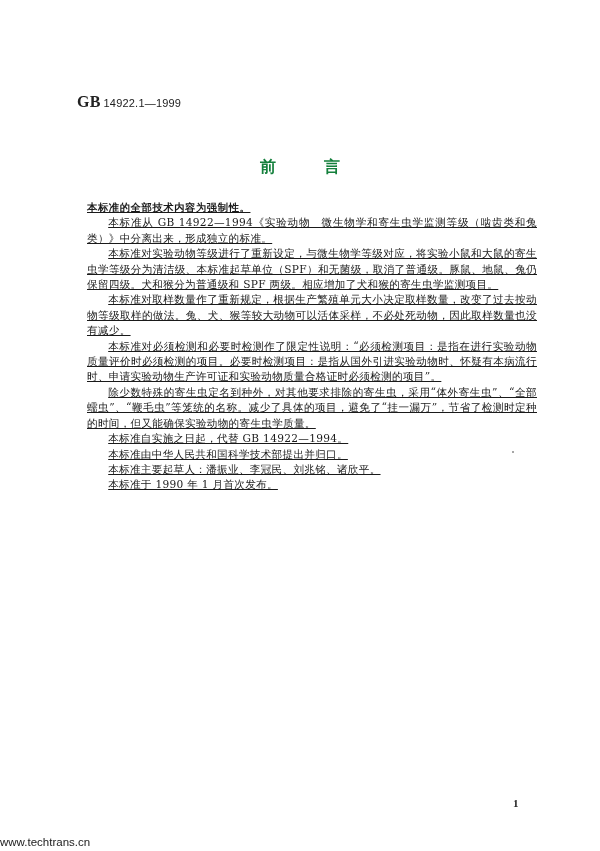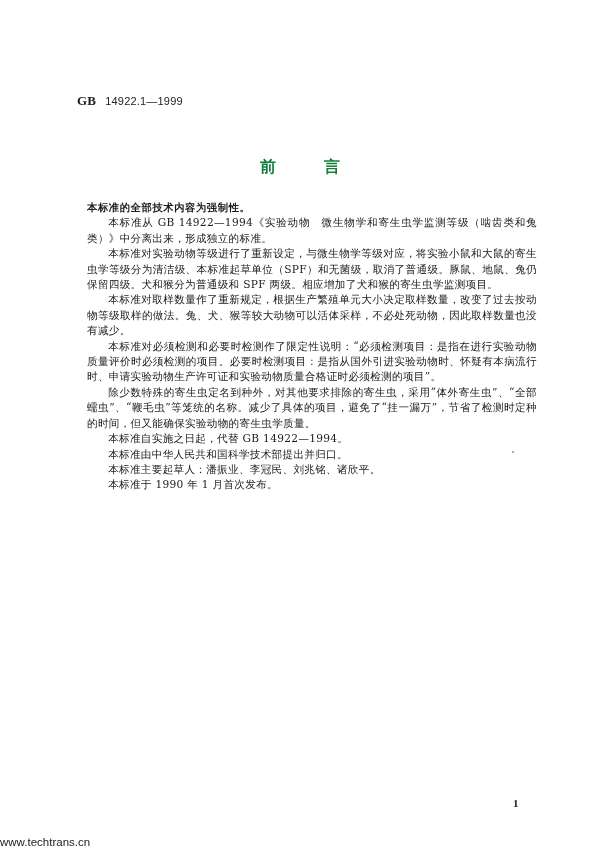--- a/index.html
+++ b/index.html
@@ -20,22 +20,22 @@
       left: 77px;
       top: 93px;
       font-family: "Liberation Sans", "DejaVu Sans", sans-serif;
       font-size: 11px;
       letter-spacing: 0.2px;
       color: #222;
     }
     .std-code b {
       font-family: "Liberation Serif", serif;
       font-weight: bold;
-      font-size: 13px;
-      margin-right: 9px;
+      font-size: 16px;
+      margin-right: 3px;
     }
     .title {
       position: absolute;
       left: 0;
       width: 600px;
       top: 157px;
       text-align: center;
       font-size: 16px;
       font-weight: bold;
       letter-spacing: 0;
@@ -47,20 +47,21 @@
     }
     .body-text {
       position: absolute;
       left: 87px;
       top: 200px;
       width: 450px;
       font-size: 10.6px;
       line-height: 15.4px;
       color: #1a1a1a;
       letter-spacing: 0.3px;
+      text-decoration: underline;
     }
     .body-text p {
       margin: 0;
       text-indent: 2em;
       text-align: justify;
     }
     .body-text p.first {
       text-indent: 0;
       font-weight: bold;
       font-family: "DejaVu Sans", sans-serif;

